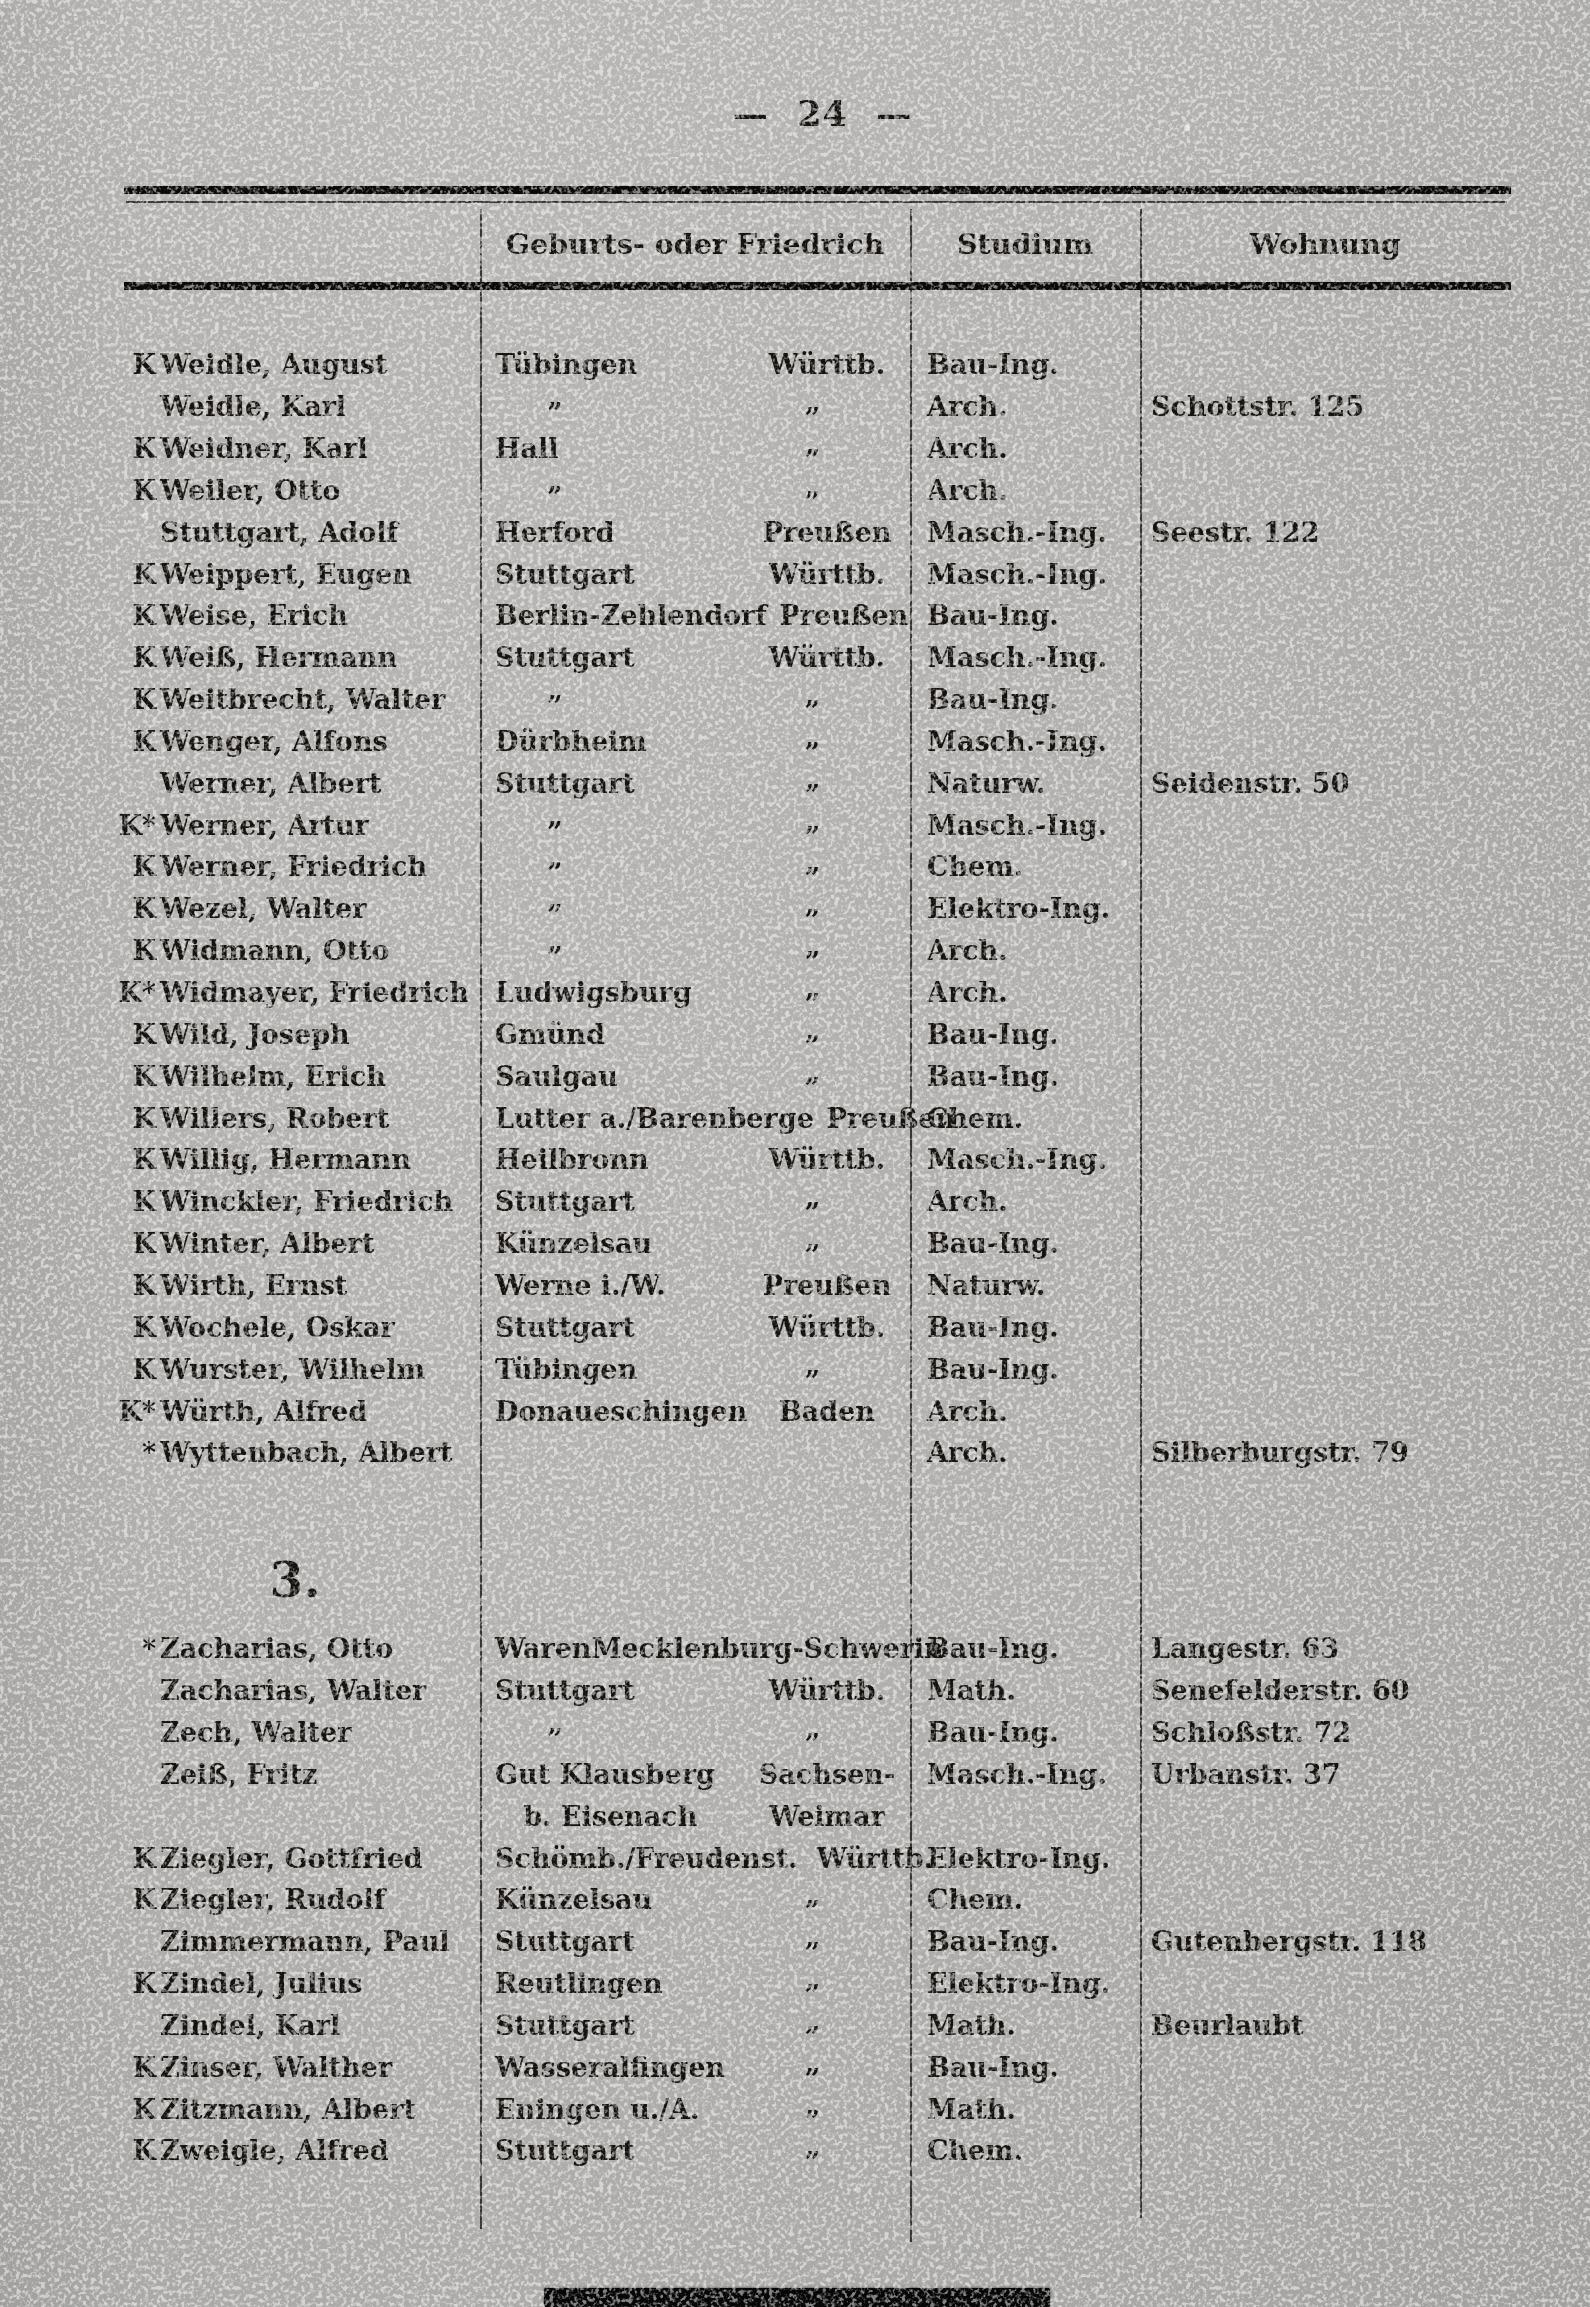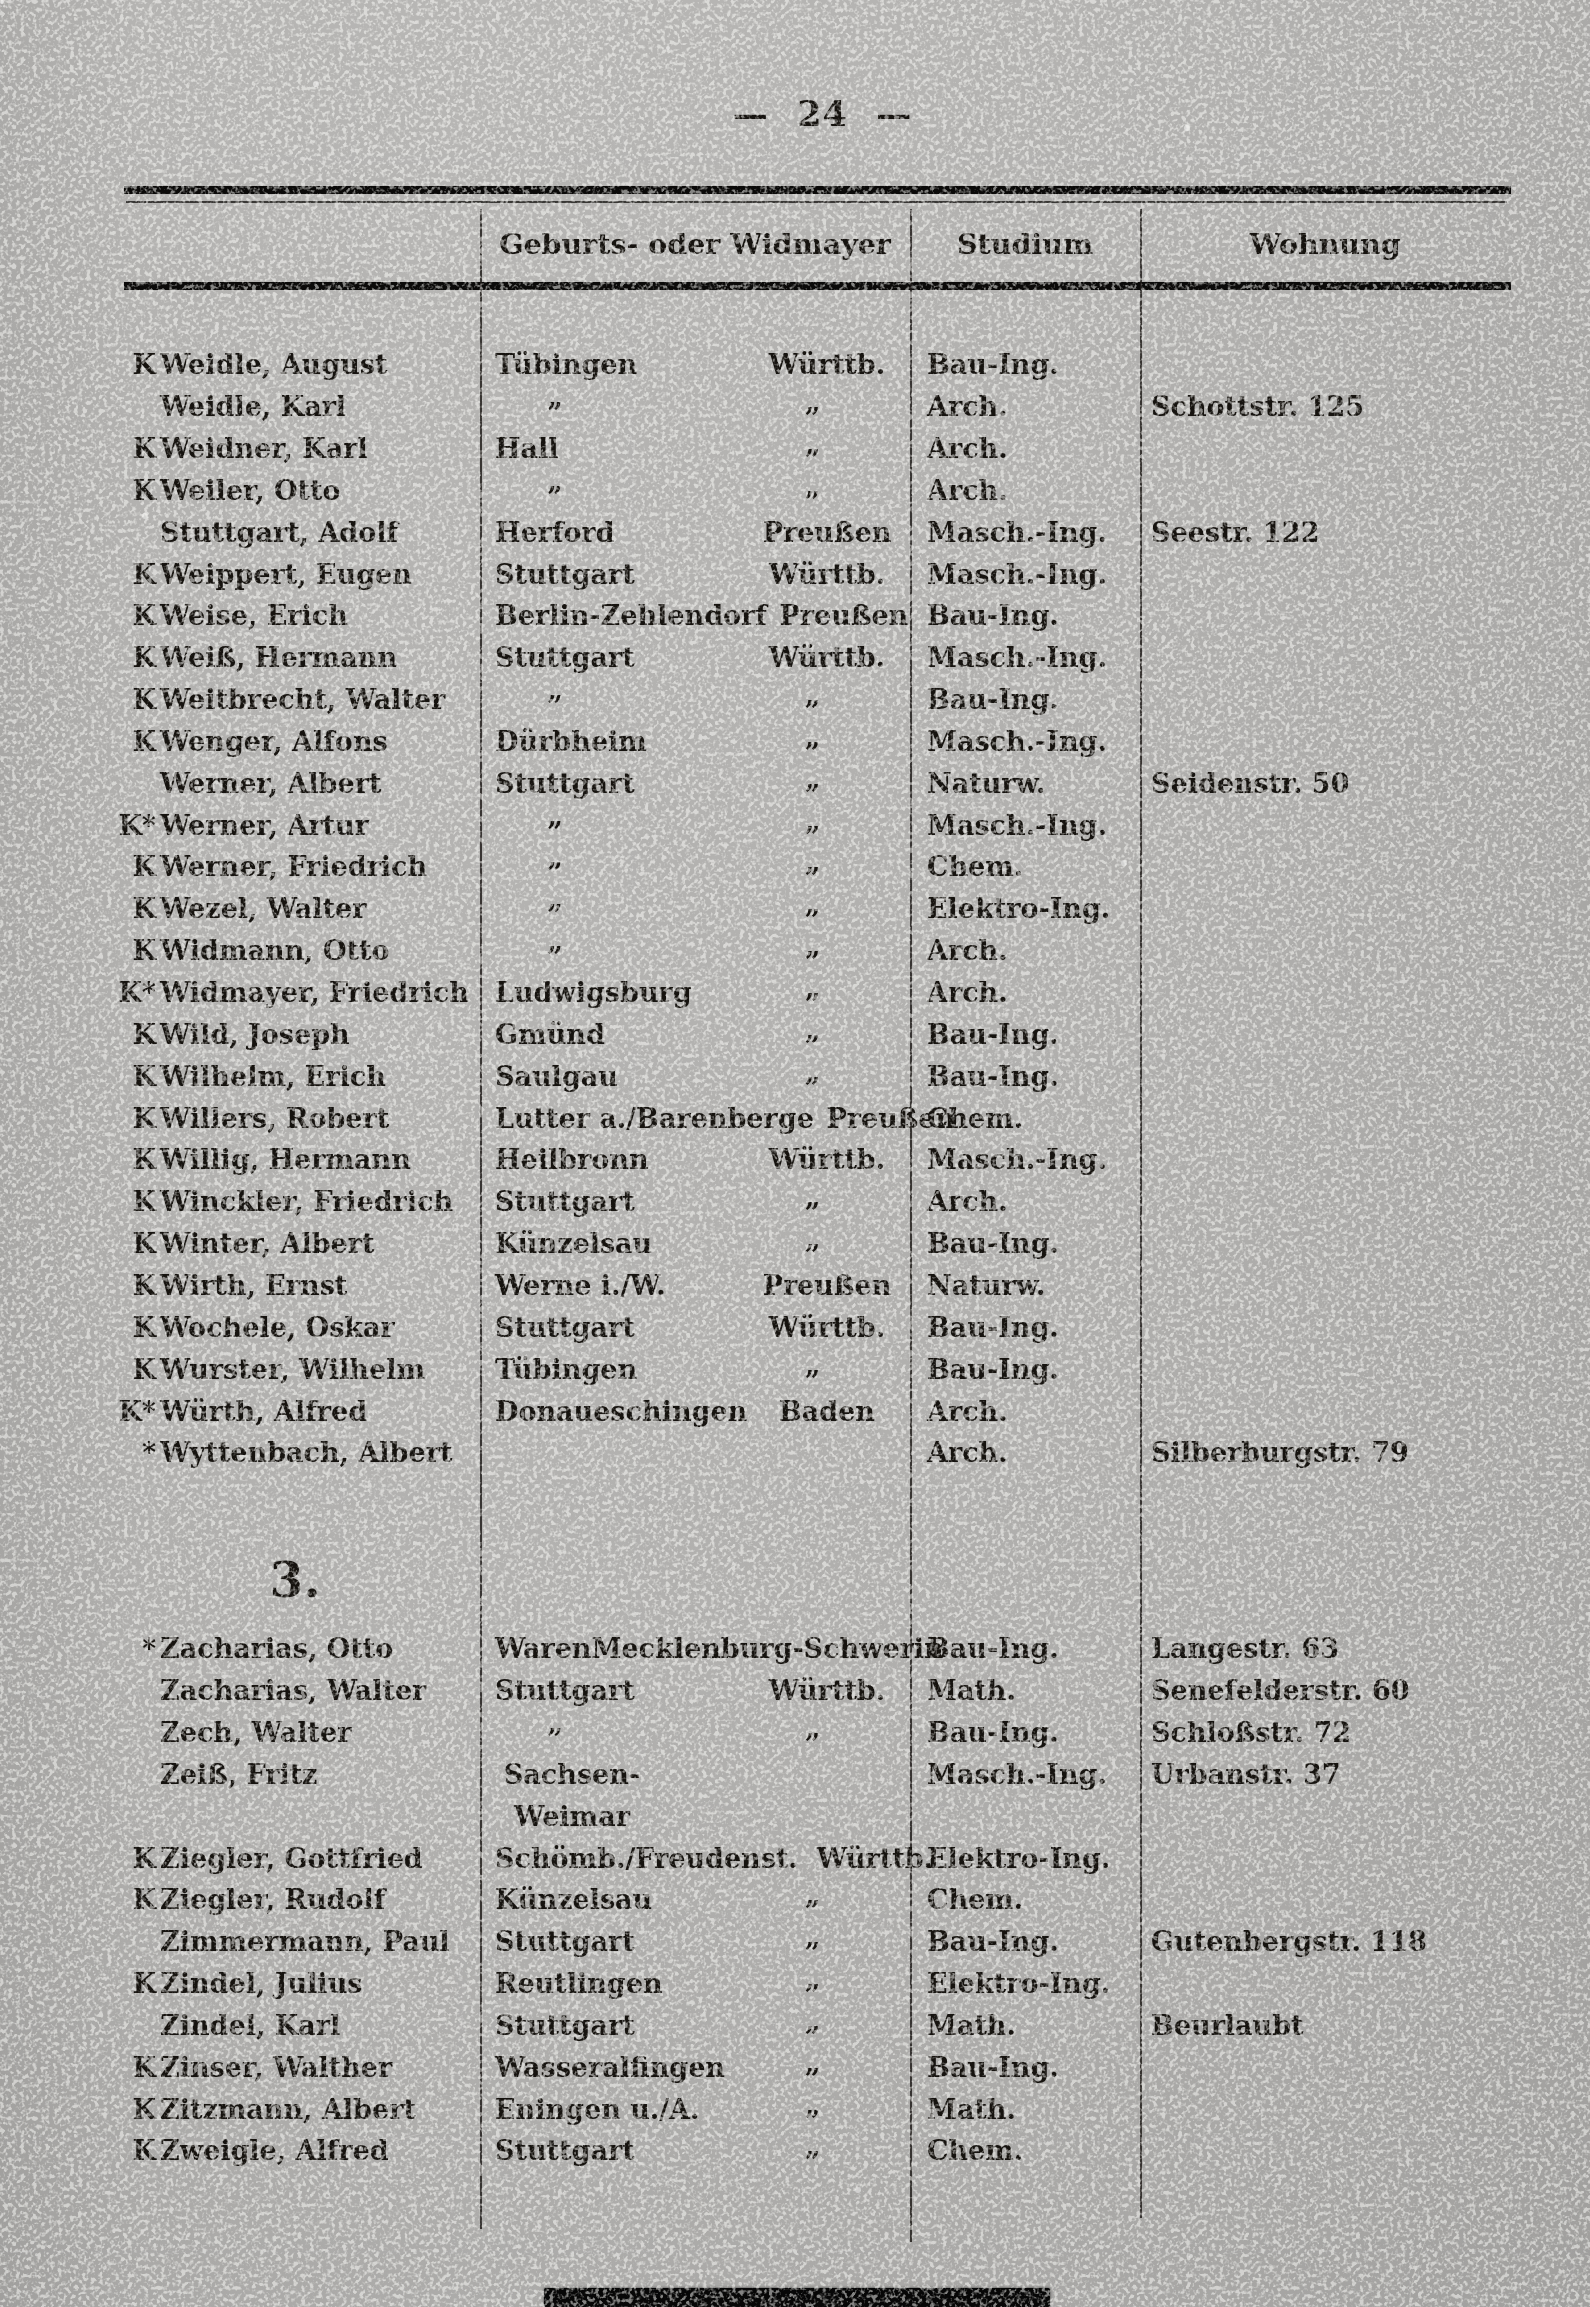--- a/index.html
+++ b/index.html
@@ -100,21 +100,21 @@
   </div>
 
   <div class="hrule" style="left:124px;top:186px;width:1387px;height:7.6px;"></div>
   <div class="hrule thin" style="left:126px;top:201px;width:1381px;height:1.9px;"></div>
   <div class="hrule" style="left:124px;top:282px;width:1387px;height:7.6px;"></div>
 
   <div class="vline" style="left:480px;top:209px;height:2020px;"></div>
   <div class="vline" style="left:910px;top:209px;height:2033px;"></div>
   <div class="vline" style="left:1140px;top:209px;height:2009px;"></div>
 
-  <div class="hcell" style="left:480px;width:430px;">Geburts- oder Widmayer</div>
+  <div class="hcell" style="left:480px;width:430px;">Geburts- oder Friedrich</div>
   <div class="hcell" style="left:910px;width:230px;">Studium</div>
   <div class="hcell" style="left:1140px;width:370px;">Wohnung</div>
 
   <div>
       <div class="row" style="top: 344px;">
         <span class="m">K</span>
         <span class="n">Weidle, August</span>
         <div class="c2">
           <span class="p">Tübingen</span>
           <span class="r">Württb.</span>
@@ -377,20 +377,22 @@
         <div class="c2">
           <span class="p ditto">”</span>
           <span class="r ditto">”</span>
         </div>
         <span class="s">Bau-Ing.</span>
         <span class="w">Schloßstr. 72</span>
       </div>
       <div class="row tall" style="top: 1754px;">
         <span class="n">Zeiß, Fritz</span>
         <div class="c2">
+          <span class="p">Gut Klausberg
+   b. Eisenach</span>
           <span class="r">Sachsen-
 Weimar</span>
         </div>
         <span class="s">Masch.-Ing.</span>
         <span class="w">Urbanstr. 37</span>
       </div>
       <div class="row" style="top: 1838px;">
         <span class="m">K</span>
         <span class="n">Ziegler, Gottfried</span>
         <div class="c2">

